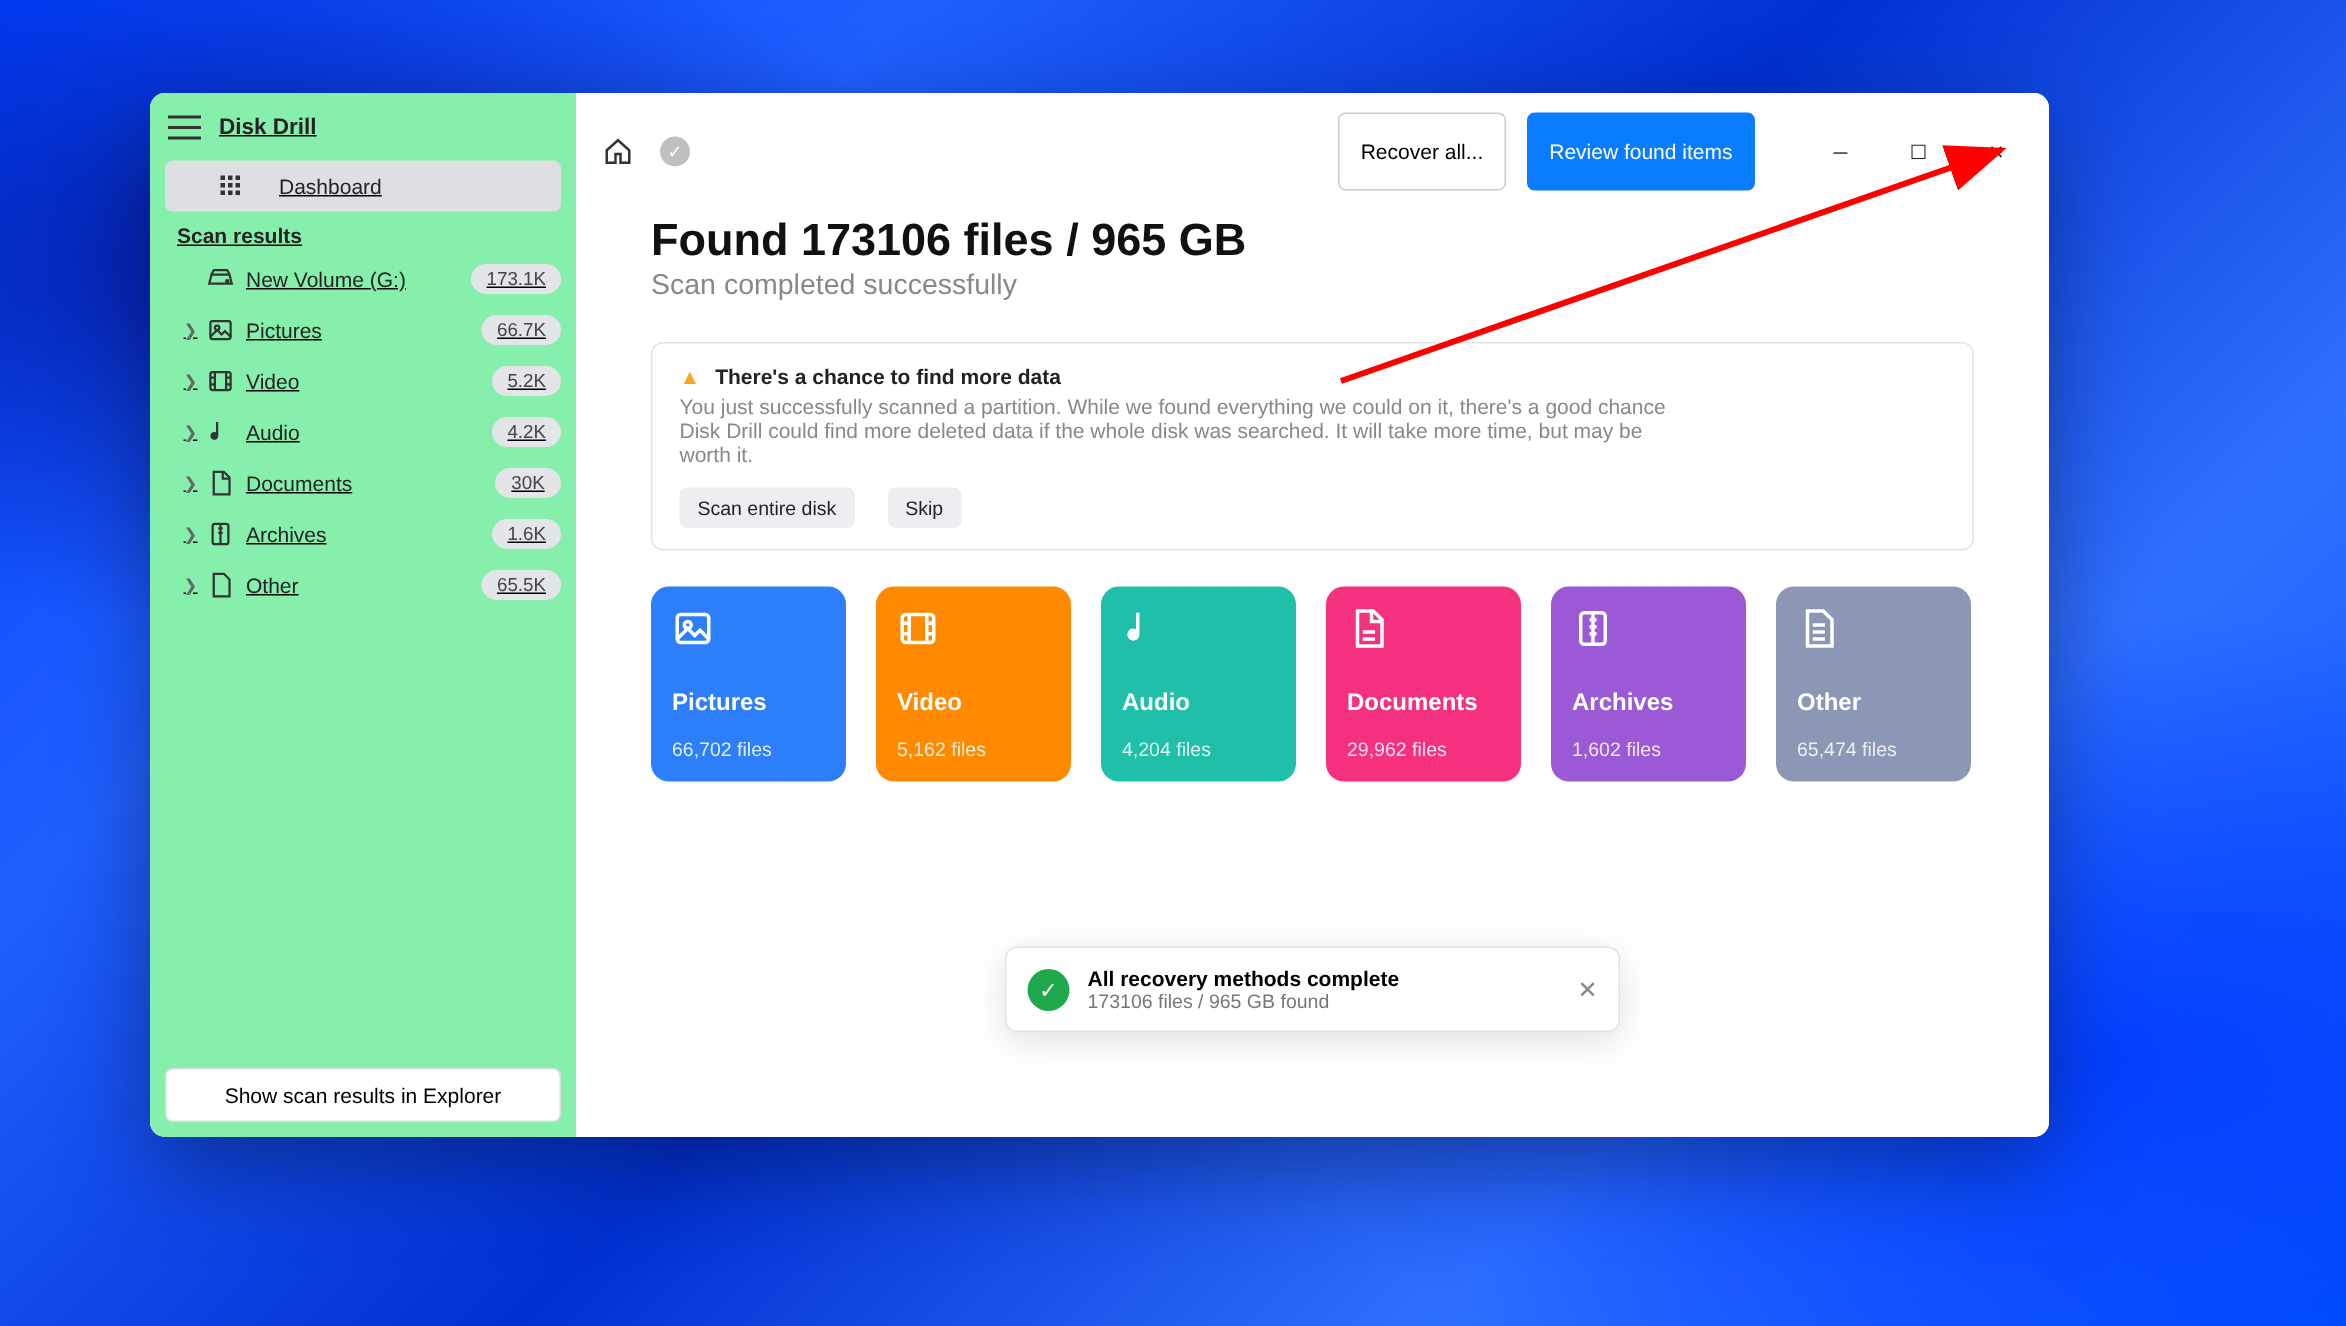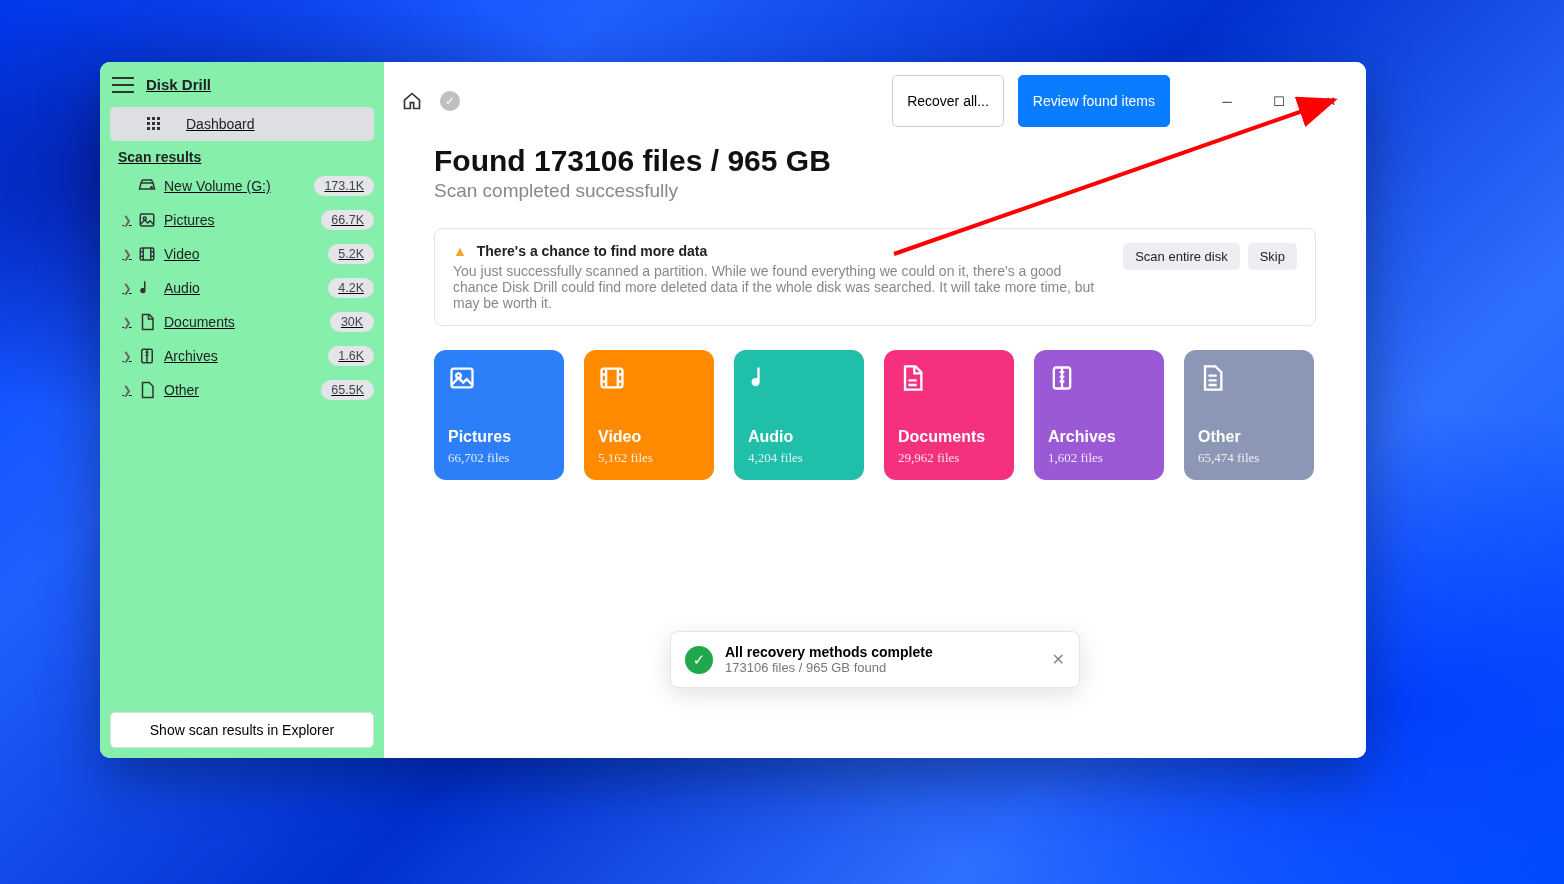--- a/index.html
+++ b/index.html
@@ -125,46 +125,46 @@
   .headline {
     font-size:30px; font-weight:700; color:#111;
     margin-top:4px;
   }
   .subhead { font-size:19px; color:#888; margin-top:2px; }
   .notice {
     margin-top:26px;
     border:1px solid #e2e4e8;
     border-radius:8px;
     padding:14px 18px;
-    display:flex; gap:14px;
+    display:flex; gap:14px;flex-direction:column;
   }
   .notice-body{flex:1;}
   .notice-title { font-size:14px; font-weight:600; color:#222;}
   .warn-tri { color:#f5a623; margin-right:6px;}
   .notice-text { font-size:14px; color:#888; margin-top:4px; max-width:680px;}
-  .notice-actions { display:flex; gap:8px; align-items:flex-start;}
+  .notice-actions { display:flex; gap:22px; align-items:flex-start;}
   .chip-btn {
     background:#eceef1; border:none; border-radius:5px;
     padding:6px 12px; font-size:13px; cursor:pointer; color:#222;
   }
   .cards {
     margin-top:24px;
     display:flex; gap:20px;
   }
   .card {
     width:130px; height:130px;
     border-radius:12px;
     padding:14px;
     color:#fff;
     display:flex; flex-direction:column;
     cursor:pointer;
   }
   .card .card-icon { font-size:24px; height:40px;}
   .card .card-title { font-size:16px; font-weight:600; margin-top:auto;}
-  .card .card-sub { font-size:13px; opacity:.85; margin-top:4px;font-family:Liberation Serif, serif;}
+  .card .card-sub { font-size:13px; opacity:.85; margin-top:14px;}
   .c-blue{background:#2d7ff9;} .c-orange{background:#ff8a00;}
   .c-teal{background:#1fbfa9;} .c-pink{background:#f5317f;}
   .c-purple{background:#9b59d6;} .c-gray{background:#8c96b5;}
   
   .toast {
     position:absolute;
     left:50%; transform:translateX(-50%);
     bottom:70px;
     width:410px;
     background:#fff;

